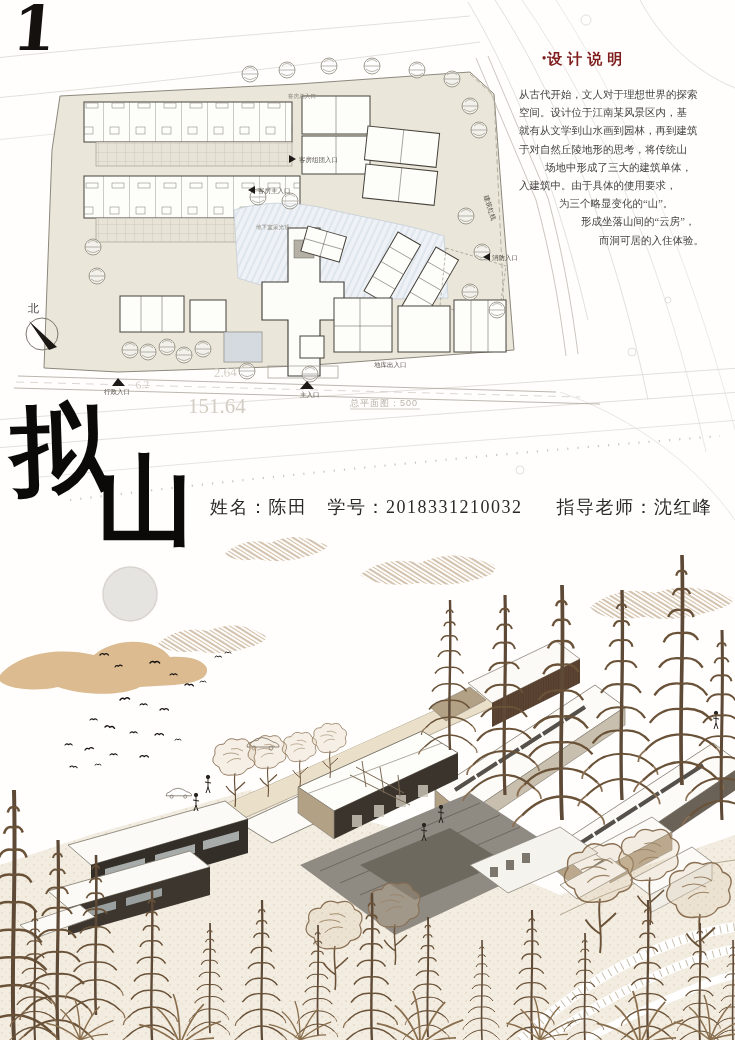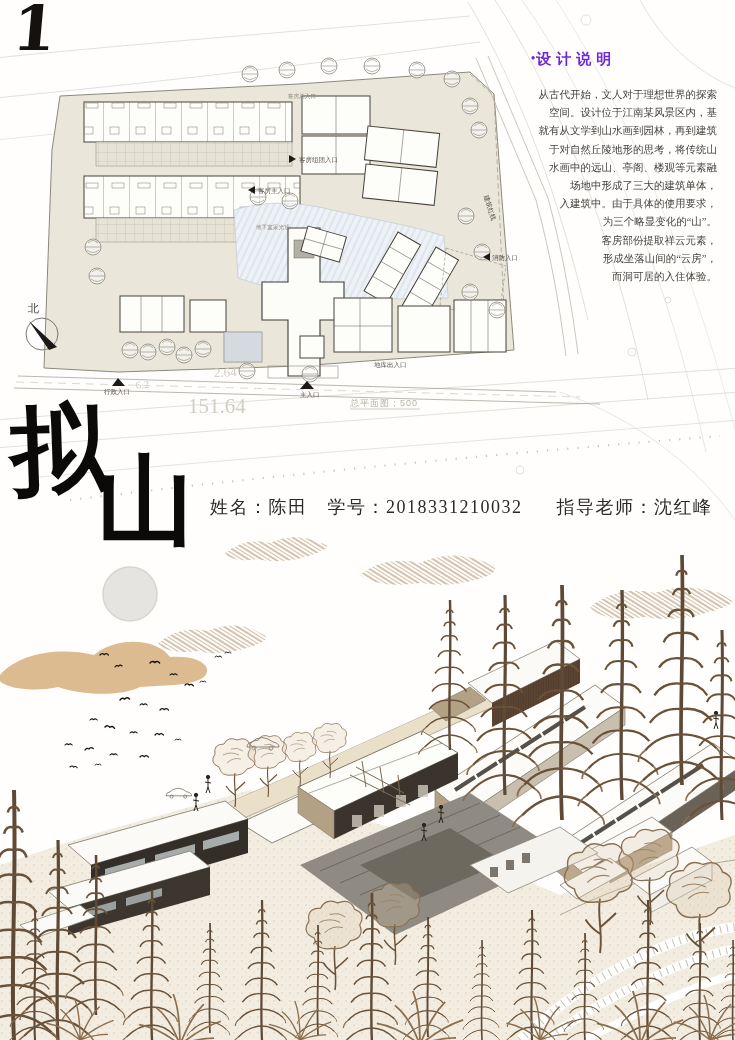--- a/index.html
+++ b/index.html
@@ -7,24 +7,24 @@
           font-family:"Liberation Sans",sans-serif;}
   svg.layer{position:absolute;left:0;top:0;}
   #bg{z-index:0;} #plan{z-index:1;} #render{z-index:1;}
 
   .sheet-num{position:absolute;left:13px;top:-8px;z-index:4;
              font-family:"DejaVu Serif",serif;font-weight:700;font-size:62px;
              color:#14110e;transform:skewX(-5deg);}
 
   .notes{position:absolute;left:519px;top:50px;width:198px;z-index:3;}
   .notes-title{font-family:Liberation Serif, serif;font-weight:600;font-size:15px;
-               letter-spacing:5px;color:#6d28d9;margin:0 0 17px 12px;white-space:nowrap;}
+               letter-spacing:5px;color:#7f1d1d;margin:0 0 17px 23px;white-space:nowrap;}
   .notes-title .bullet{font-size:12px;letter-spacing:0;margin-right:1px;vertical-align:2px;}
   .note-line{font-family:"Liberation Serif",serif;font-size:10.5px;line-height:18.2px;
-             color:#45433e;text-align:right;white-space:nowrap;}
+             color:#45433e;text-align:left;white-space:nowrap;}
 
   .calli{position:absolute;z-index:4;line-height:1;color:#0b0a09;
          font-family:"DejaVu Serif",serif;font-weight:700;font-size:97px;}
   .calli.c1{left:10px;top:401px;transform:rotate(-2deg);}
   .calli.c2{left:97px;top:452px;}
 
   .info{position:absolute;left:210px;top:495px;z-index:3;white-space:nowrap;
         font-family:"Liberation Serif",serif;font-size:18px;color:#2b2926;letter-spacing:1.5px;}
   .info .grp2{margin-left:20px;} .info .grp3{margin-left:34px;}
 
@@ -218,25 +218,23 @@
   </svg>
 
   <div class="sheet-num">1</div>
 
   <div class="notes">
     <div class="notes-title"><span class="bullet">•</span><span>设计说明</span></div>
     <div class="note-line">从古代开始，文人对于理想世界的探索</div>
     <div class="note-line">空间。设计位于江南某风景区内，基</div>
     <div class="note-line">就有从文学到山水画到园林，再到建筑</div>
     <div class="note-line">于对自然丘陵地形的思考，将传统山</div>
-    <div class="note-line">水画中的远山、亭阁、楼观等元素融</div>
     <div class="note-line" style="padding-left:26px">场地中形成了三大的建筑单体，</div>
     <div class="note-line">入建筑中。由于具体的使用要求，</div>
     <div class="note-line" style="padding-left:40px">为三个略显变化的“山”。</div>
-    <div class="note-line" style="padding-left:52px">客房部份提取祥云元素，</div>
     <div class="note-line" style="padding-left:62px">形成坐落山间的“云房”，</div>
     <div class="note-line" style="padding-left:80px">而洞可居的入住体验。</div>
   </div>
 
   <div class="calli c1">拟</div>
   <div class="calli c2">山</div>
 
   <div class="info">
     <span>姓名：</span><span>陈田</span><span class="grp2">学号：</span><span>2018331210032</span><span class="grp3">指导老师：</span><span>沈红峰</span>
   </div>

